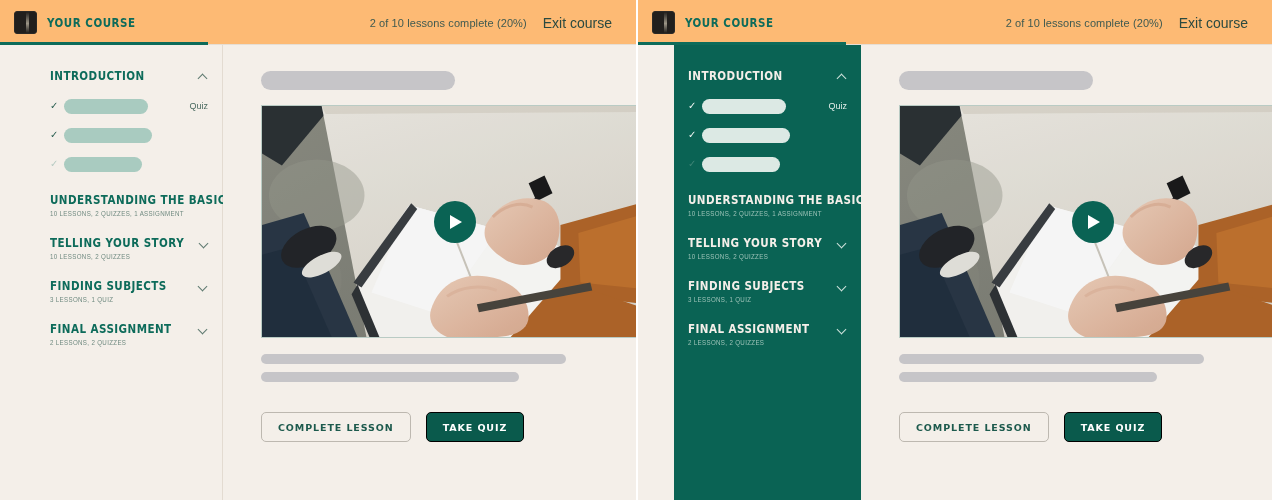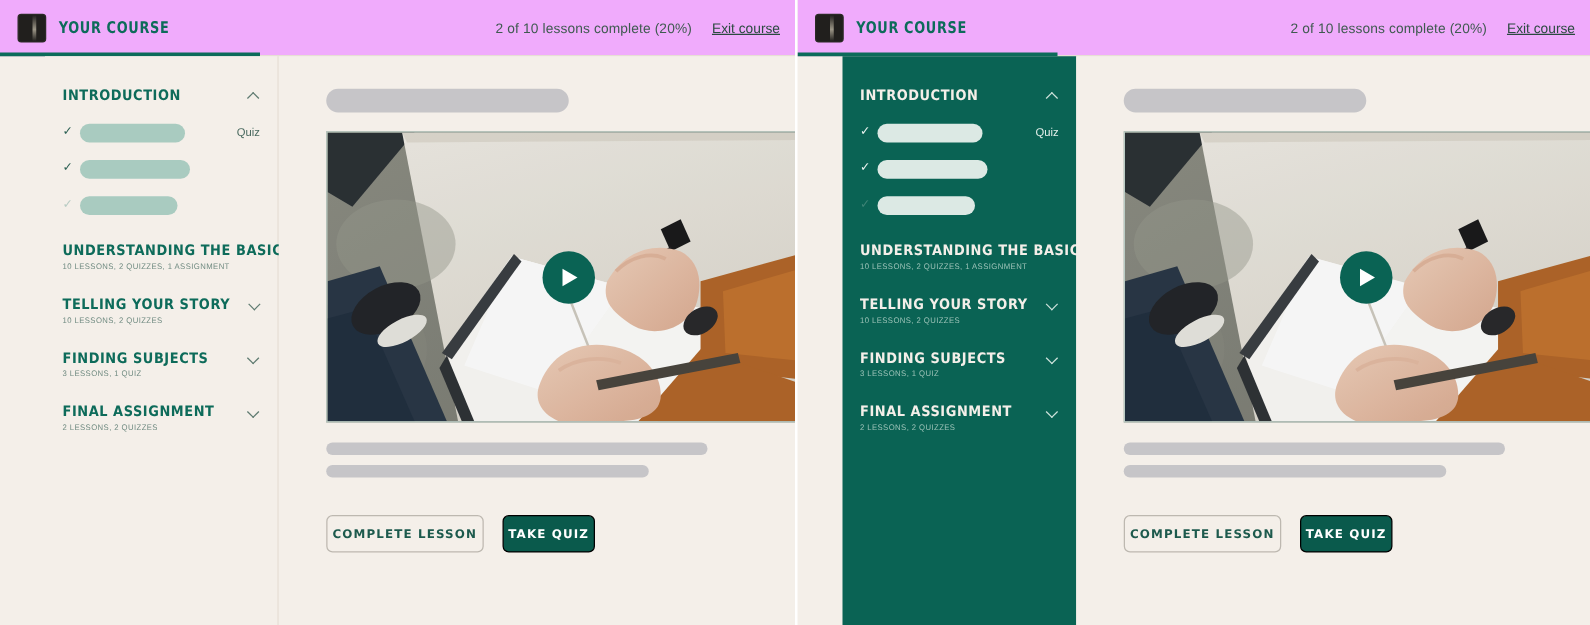--- a/index.html
+++ b/index.html
@@ -16,24 +16,24 @@
     background: #f4efe9;
     overflow: hidden;
   }
   .panel-left  { width: 636px; }
   .panel-right { width: 636px; border-left: 2px solid #ffffff; }
 
   
   .topbar {
     position: relative;
     height: 45px;
-    background: #f0abfc;
+    background: #fdba74;
     display: flex;
     align-items: center;
-    padding: 0 12px 0 14px;
+    padding: 0 24px 0 14px;
   }
   .brand { display: flex; align-items: center; gap: 10px; }
   .logo-mark {
     width: 23px; height: 23px;
     border-radius: 3px;
     background:
       linear-gradient(to bottom, rgba(255,245,220,0.0) 0%, rgba(255,245,220,0.55) 55%, rgba(255,245,220,0.0) 100%) no-repeat,
       #211f1d;
     background-size: 3px 100%;
     background-position: 11px 0;
@@ -55,22 +55,21 @@
     align-items: center;
     gap: 16px;
   }
   .progress-text {
     color: #3f5a50;
     font-size: 11px;
     letter-spacing: 0.1px;
   }
   .exit-link {
     color: #2b4a40;
-    font-size: 11px;
-    text-decoration: underline;
+    font-size: 14px;
     cursor: pointer;
   }
   .accent-bar {
     position: absolute;
     left: 0; bottom: 0;
     height: 3px;
     width: 208px;
     background: #0d6b5a;
   }
   .topbar-hair {
@@ -233,21 +232,21 @@
     margin-top: 30px;
     display: flex;
     gap: 15px;
   }
   .btn {
     font-size: 9.5px;
     font-weight: 700;
     letter-spacing: 0.9px;
     font-family: "DejaVu Sans", sans-serif;
     border-radius: 5px;
-    padding: 0 4px;
+    padding: 0 16px;
     height: 30px;
     display: flex;
     align-items: center;
     justify-content: center;
     cursor: pointer;
     white-space: nowrap;
   }
   .btn-outline {
     background: transparent;
     border: 1px solid #bdb8b0;

